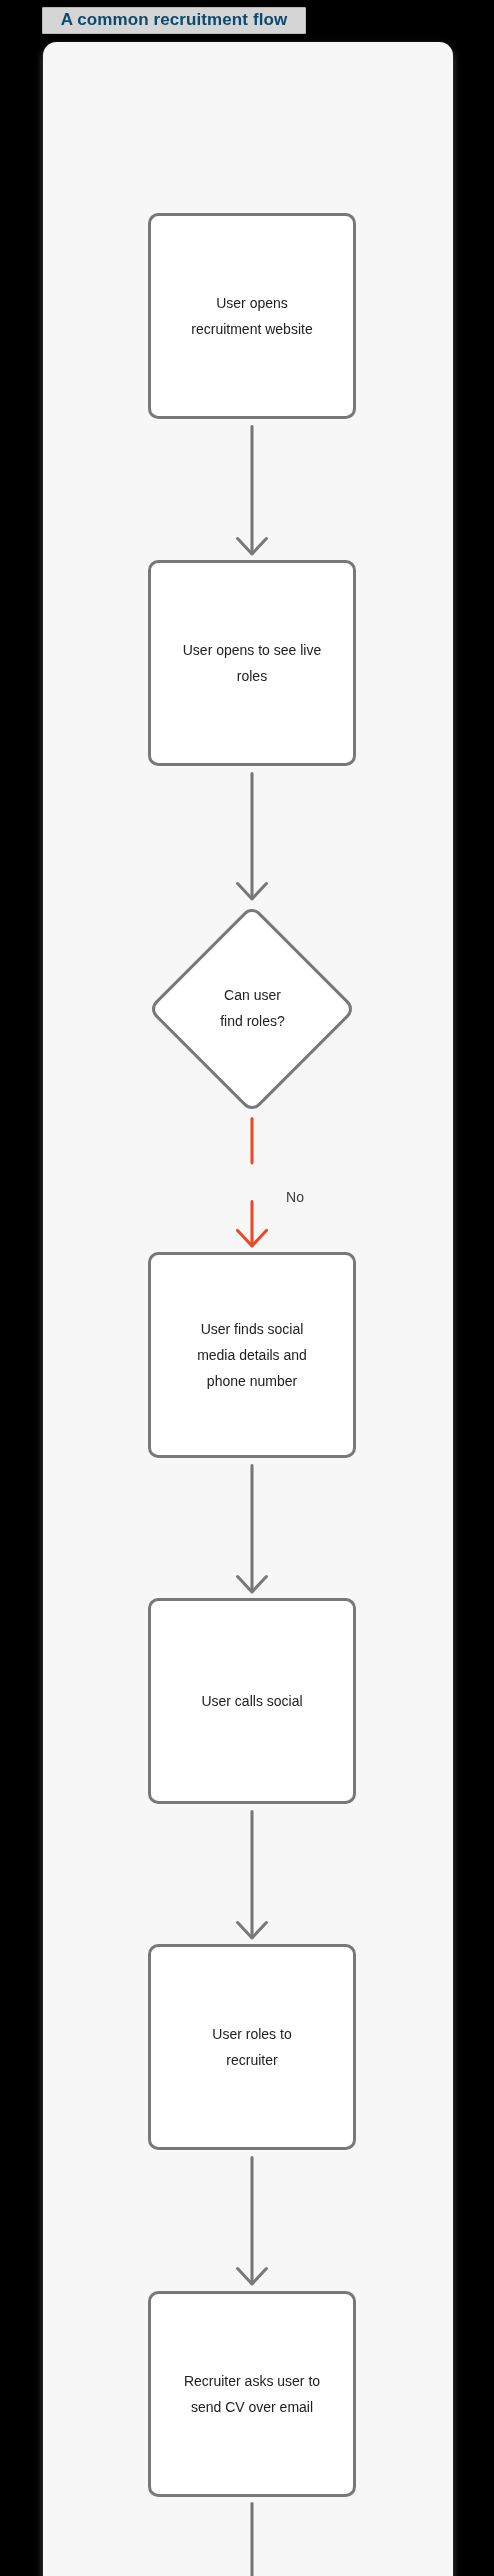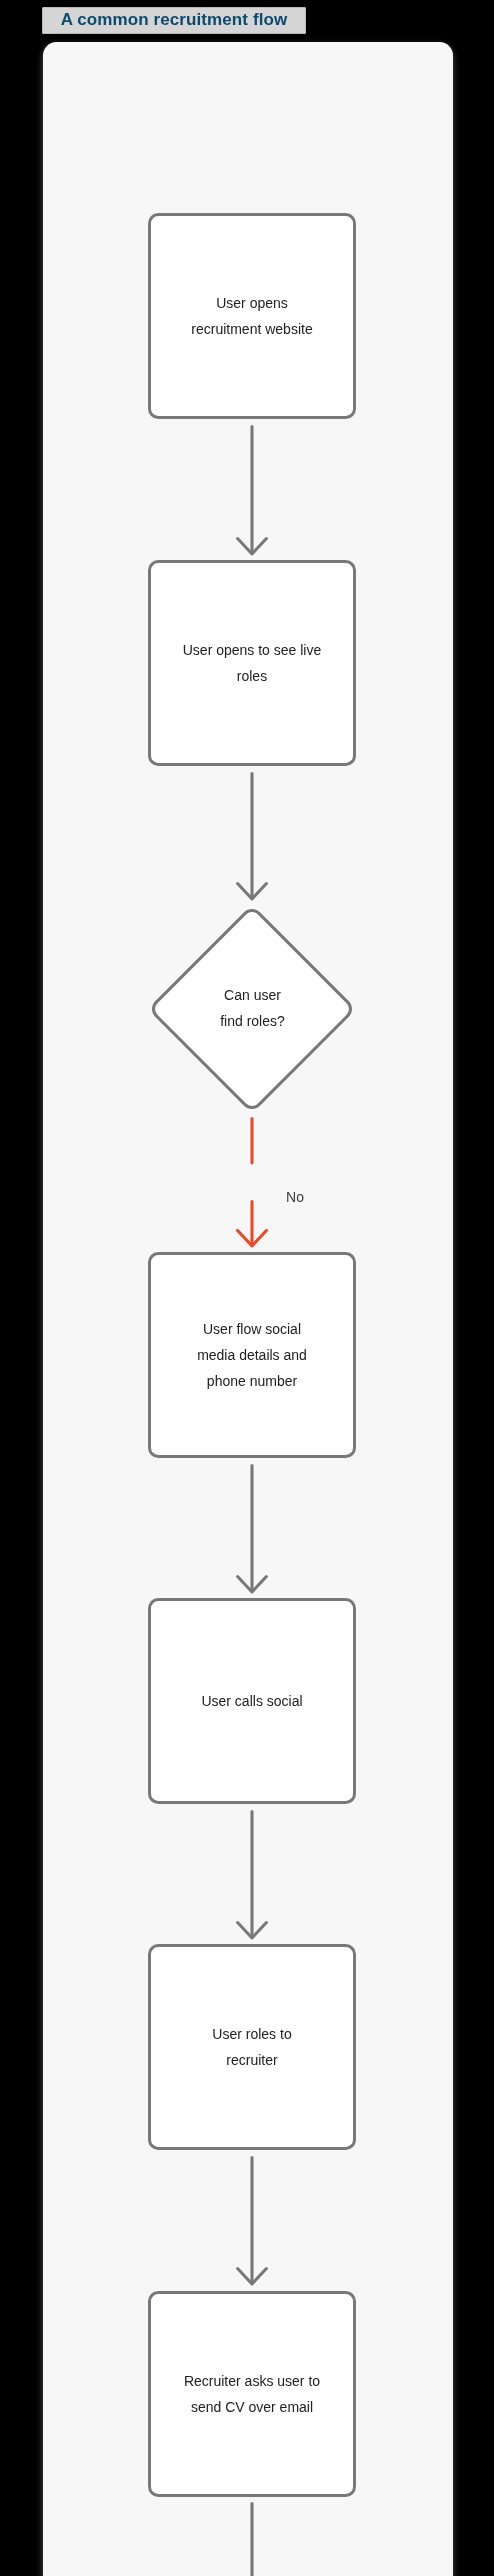--- a/index.html
+++ b/index.html
@@ -123,21 +123,21 @@
 </svg>
 
 <div class="edge-label">No</div>
 
 <svg class="edge neg" style="top:1200px" width="36" height="48" viewBox="0 0 70 93">
   <line x1="35" y1="3" x2="35" y2="85"></line>
   <polyline points="7,59 35,89 63,59"></polyline>
 </svg>
 
 <div class="node" style="top:1252px">
-  <span>User flow social
+  <span>User finds social
 media details and
 phone number</span>
 </div>
 
 <svg class="edge" style="top:1464px" width="36" height="130" viewBox="0 0 70 253">
   <line x1="35" y1="3" x2="35" y2="245"></line>
   <polyline points="7,219 35,249 63,219"></polyline>
 </svg>
 
 <div class="node" style="top:1598px">

